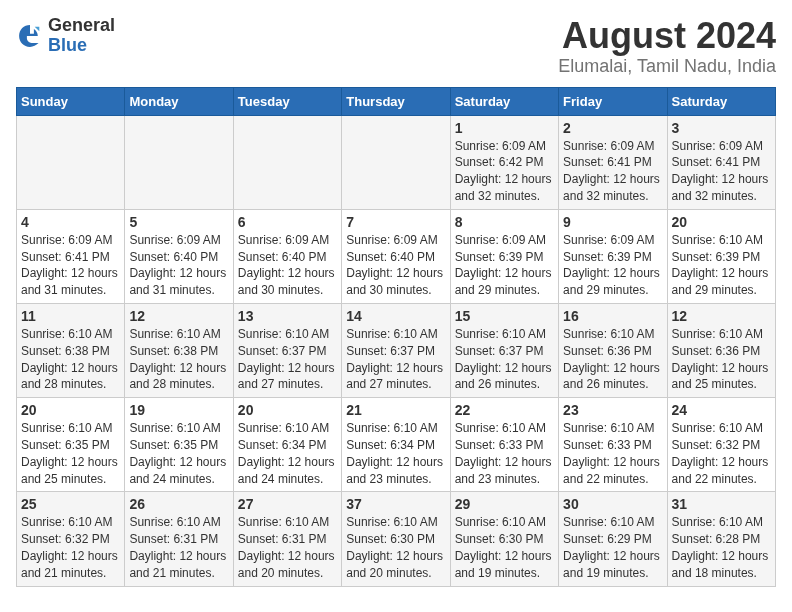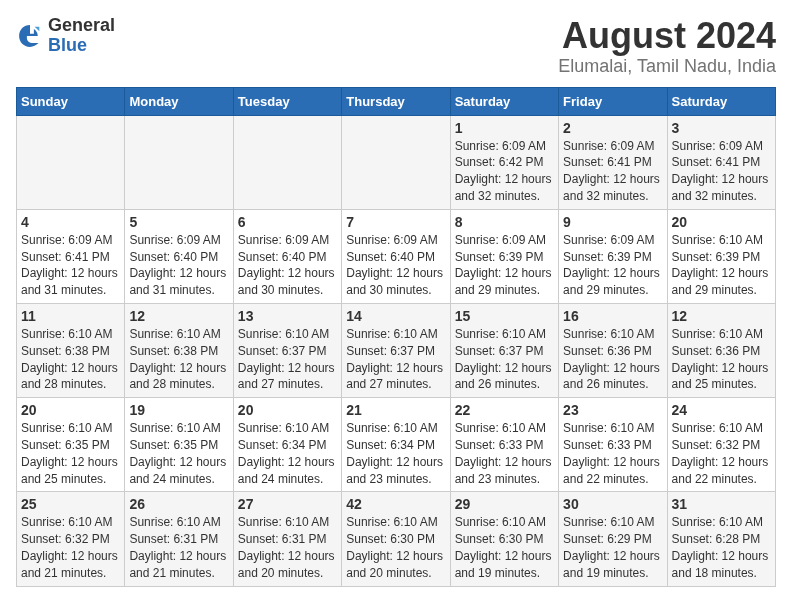--- a/index.html
+++ b/index.html
@@ -321,21 +321,21 @@
 and 21 minutes.</div>
         </td>
         <td>
           <span class="day-number">27</span>
           <div class="day-info" style="white-space: pre-line;">Sunrise: 6:10 AM
 Sunset: 6:31 PM
 Daylight: 12 hours
 and 20 minutes.</div>
         </td>
         <td>
-          <span class="day-number">42</span>
+          <span class="day-number">37</span>
           <div class="day-info" style="white-space: pre-line;">Sunrise: 6:10 AM
 Sunset: 6:30 PM
 Daylight: 12 hours
 and 20 minutes.</div>
         </td>
         <td>
           <span class="day-number">29</span>
           <div class="day-info" style="white-space: pre-line;">Sunrise: 6:10 AM
 Sunset: 6:30 PM
 Daylight: 12 hours

